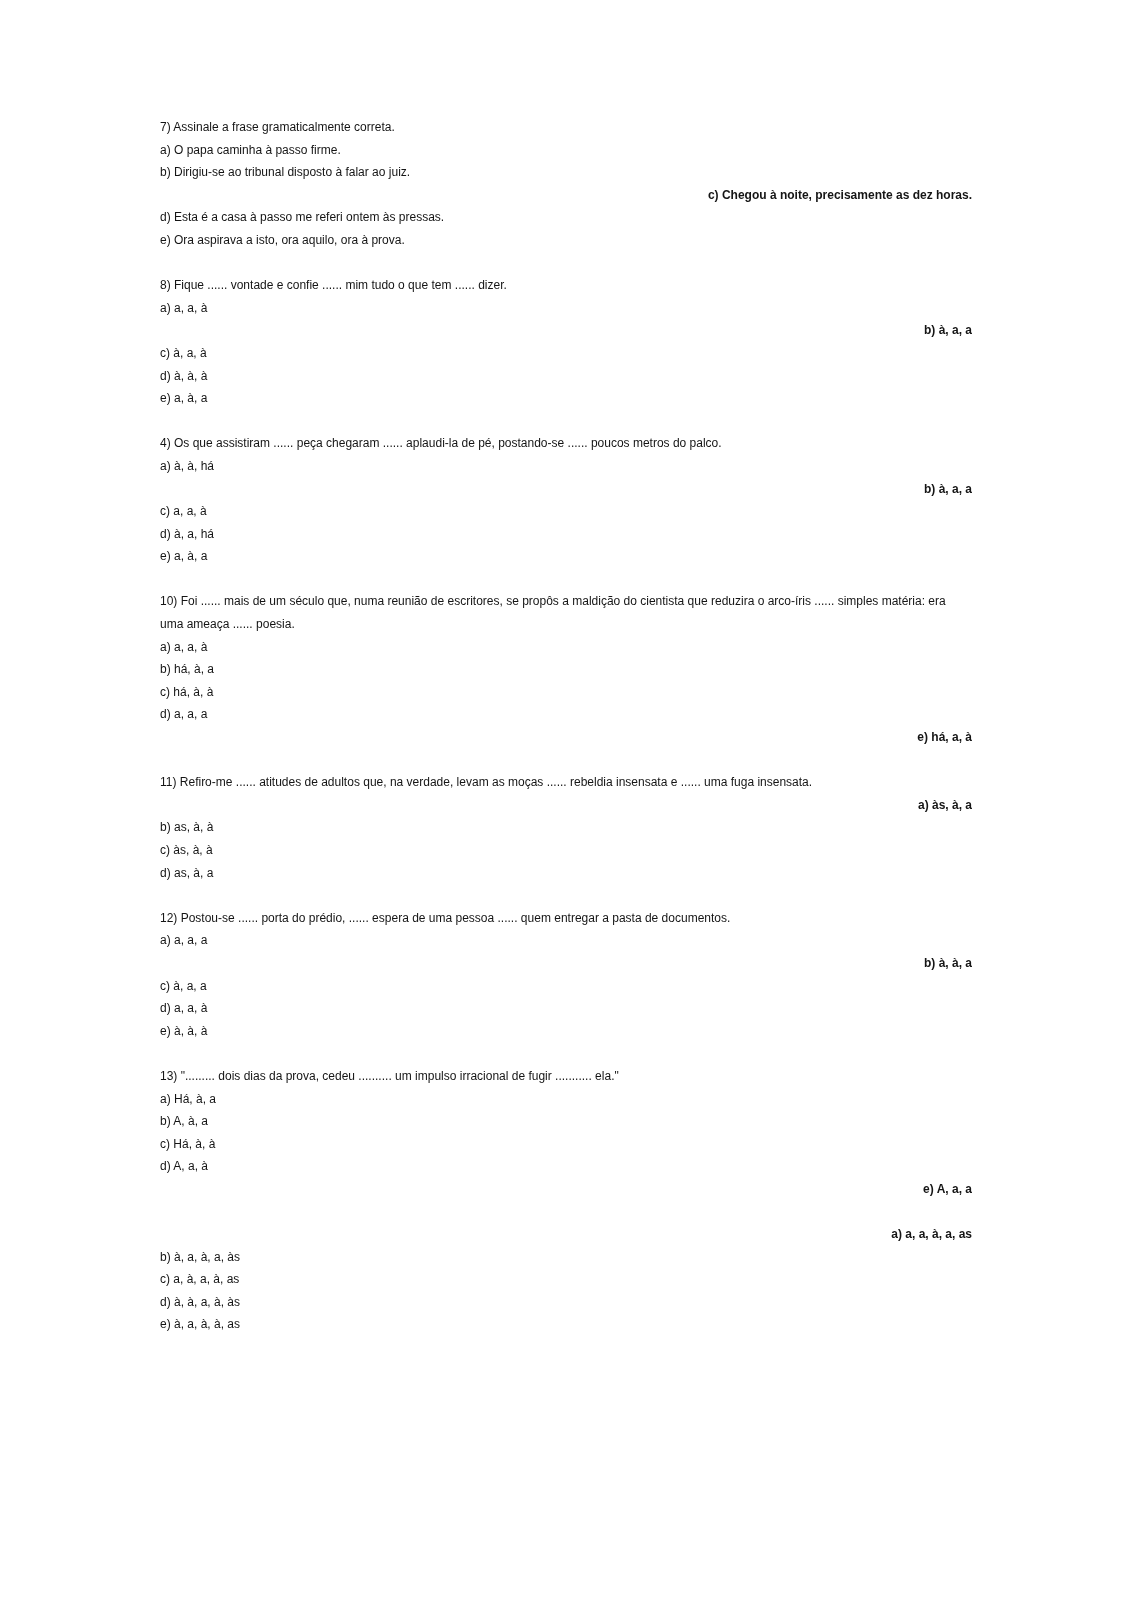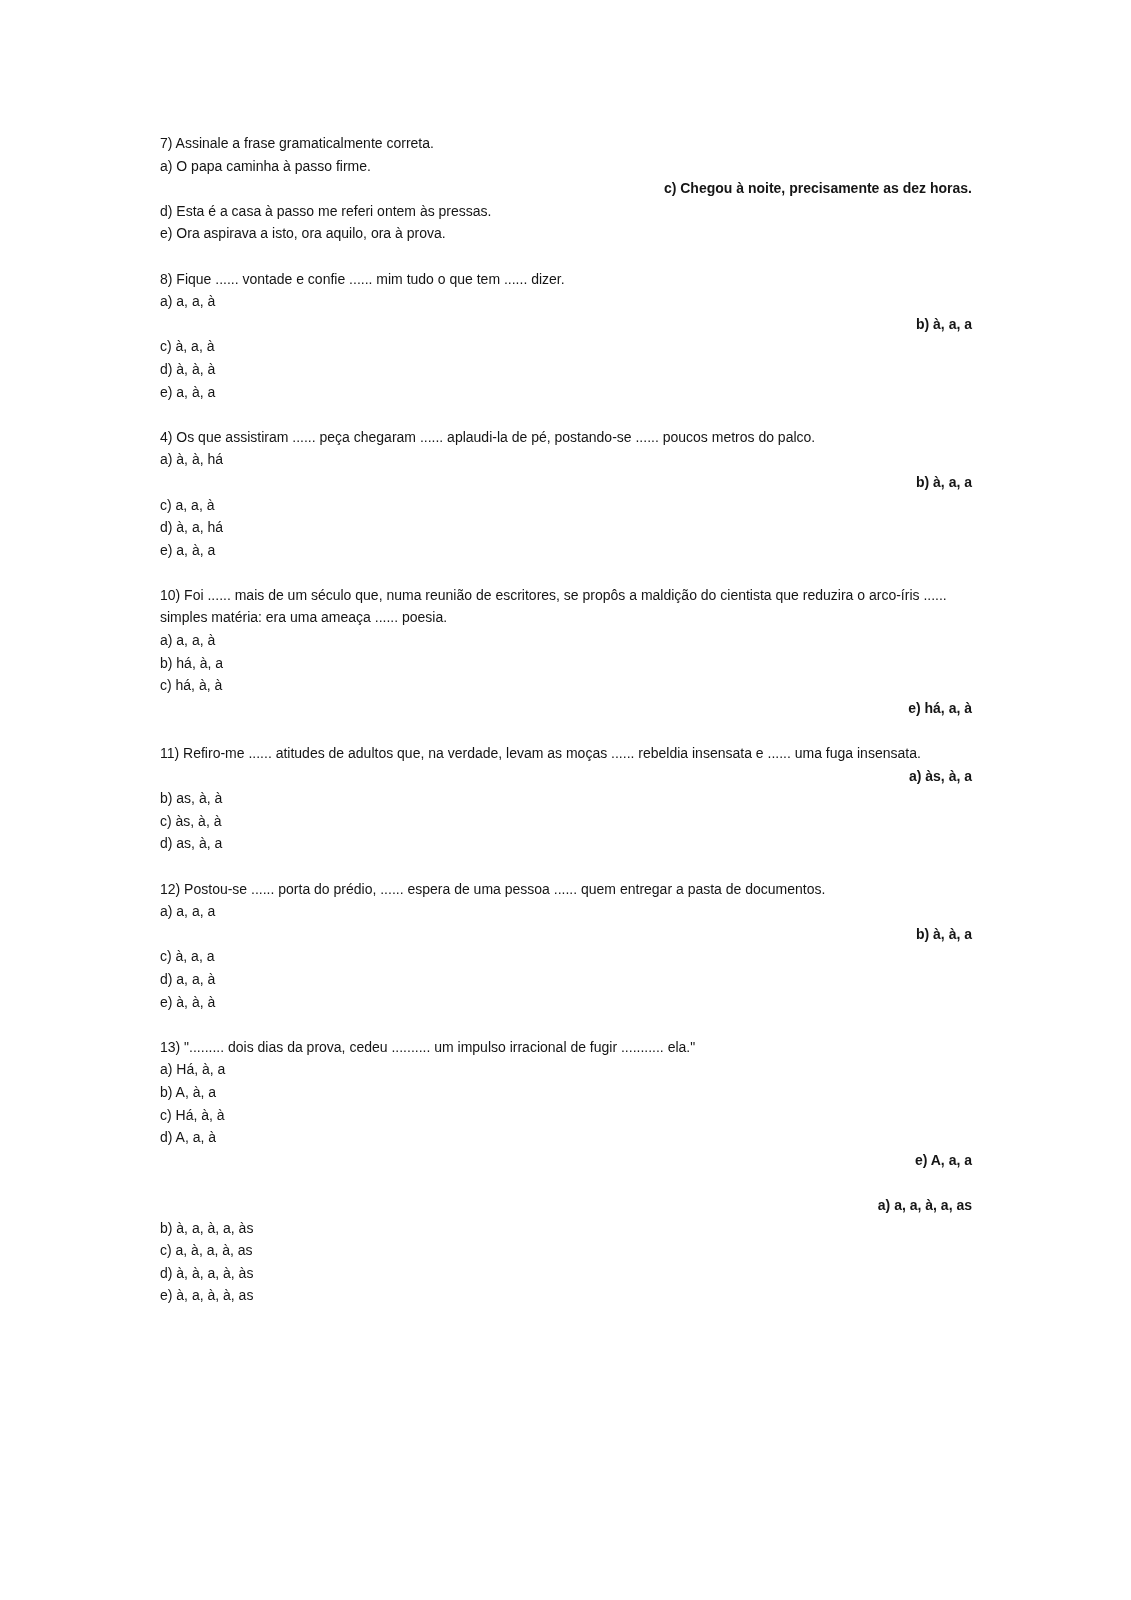--- a/index.html
+++ b/index.html
@@ -16,23 +16,23 @@
     overflow: hidden;
   }
   .page {
     position: absolute;
     inset: 0;
     background: #ffffff;
   }
   .content {
     position: absolute;
     left: 160px;
-    top: 132px;
+    top: 116px;
     width: 812px;
-    font-size: 14px;
+    font-size: 12px;
     line-height: 22.6px;
   }
   .question {
     margin-bottom: 22.6px;
   }
   .line {
     white-space: pre-wrap;
   }
   .bold {
     font-weight: bold;
@@ -50,20 +50,21 @@
   }
 </style>
 </head>
 <body>
 
 <div class="page">
   <div class="content">
       <div class="question">
         <div class="line prompt">7) Assinale a frase gramaticalmente correta.</div>
         <div class="line option">a) O papa caminha à passo firme.</div>
+        <div class="line option">b) Dirigiu-se ao tribunal disposto à falar ao juiz.</div>
         <div class="line option bold">c) Chegou à noite, precisamente as dez horas.</div>
         <div class="line option">d) Esta é a casa à passo me referi ontem às pressas.</div>
         <div class="line option">e) Ora aspirava a isto, ora aquilo, ora à prova.</div>
       </div>
       <div class="question">
         <div class="line prompt">8) Fique ...... vontade e confie ...... mim tudo o que tem ...... dizer.</div>
         <div class="line option">a) a, a, à</div>
         <div class="line option bold">b) à, a, a</div>
         <div class="line option">c) à, a, à</div>
         <div class="line option">d) à, à, à</div>
@@ -75,20 +76,21 @@
         <div class="line option bold">b) à, a, a</div>
         <div class="line option">c) a, a, à</div>
         <div class="line option">d) à, a, há</div>
         <div class="line option">e) a, à, a</div>
       </div>
       <div class="question">
         <div class="line prompt">10) Foi ...... mais de um século que, numa reunião de escritores, se propôs a maldição do cientista que reduzira o arco-íris ...... simples matéria: era uma ameaça ...... poesia.</div>
         <div class="line option">a) a, a, à</div>
         <div class="line option">b) há, à, a</div>
         <div class="line option">c) há, à, à</div>
+        <div class="line option">d) a, a, a</div>
         <div class="line option bold">e) há, a, à</div>
       </div>
       <div class="question">
         <div class="line prompt">11) Refiro-me ...... atitudes de adultos que, na verdade, levam as moças ...... rebeldia insensata e ...... uma fuga insensata.</div>
         <div class="line option bold">a) às, à, a</div>
         <div class="line option">b) as, à, à</div>
         <div class="line option">c) às, à, à</div>
         <div class="line option">d) as, à, a</div>
       </div>
       <div class="question">

